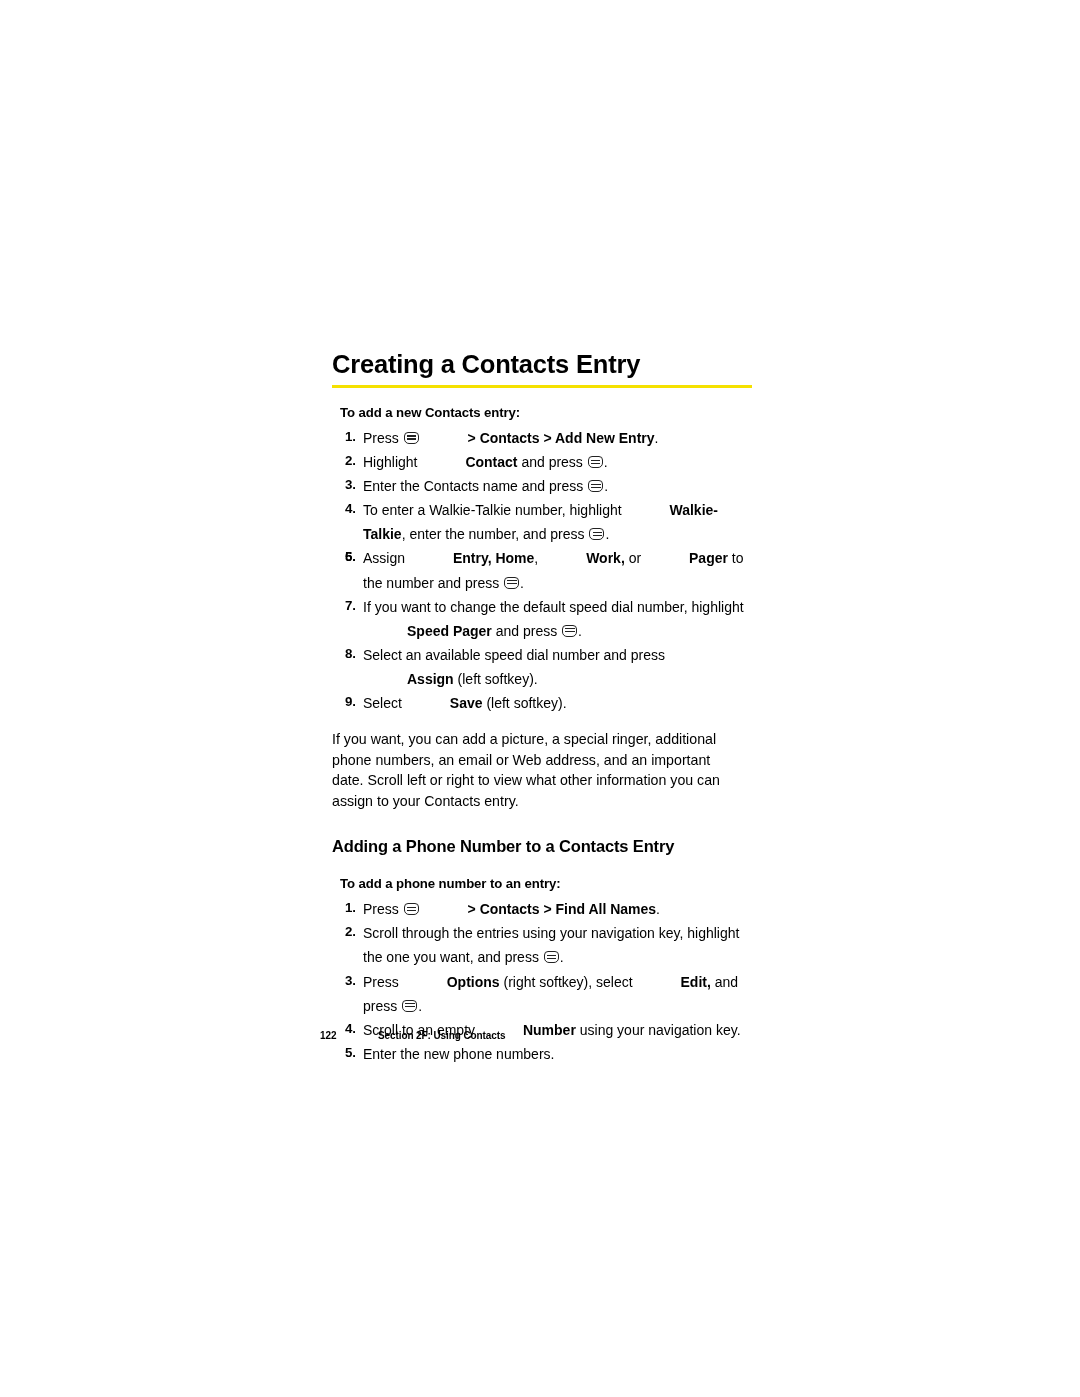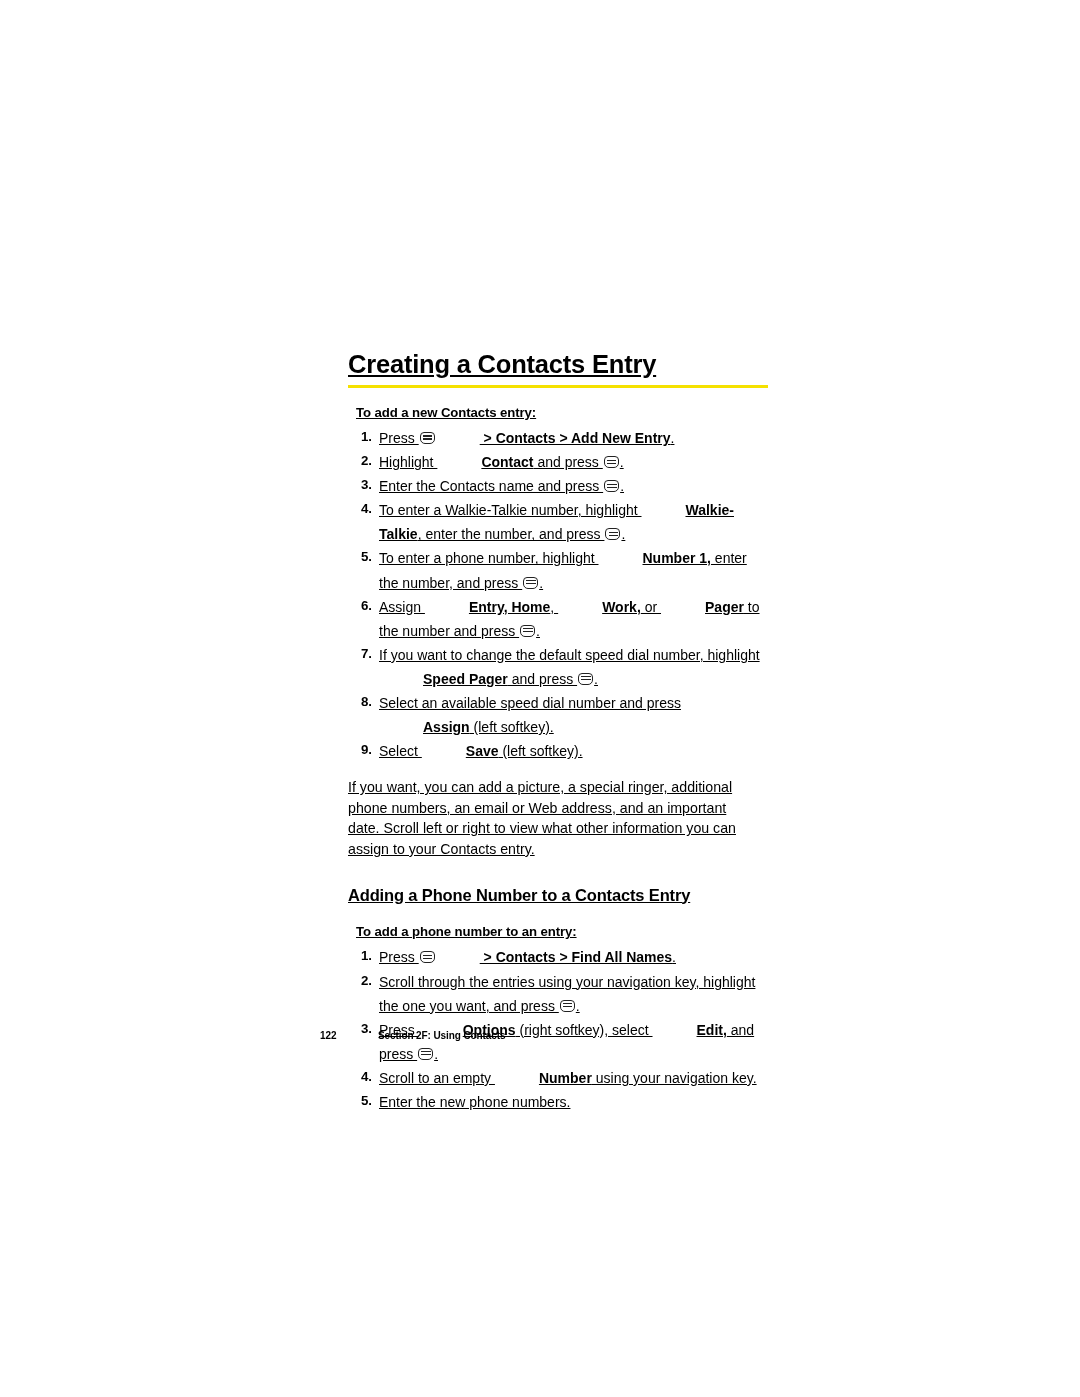--- a/index.html
+++ b/index.html
@@ -14,24 +14,23 @@
     color: #000000;
   }
   .page {
     position: relative;
     width: 1080px;
     height: 1397px;
     box-sizing: border-box;
   }
   .content {
     position: absolute;
-    left: 348px;
+    left: 332px;
     top: 350px;
     width: 420px;
-    text-decoration: underline;
   }
   h1.title {
     font-size: 25.5px;
     font-weight: bold;
     letter-spacing: -0.2px;
     margin: 0 0 0 0;
     padding: 0 0 7px 0;
     line-height: 1.1;
   }
   .rule {
@@ -125,21 +124,21 @@
 
     <h1 class="title">Creating a Contacts Entry</h1>
     <div class="rule"></div>
 
     <div class="lead">To add a new Contacts entry:</div>
     <ol class="steps" id="steps-one">
         <li><span class="num">1.</span><span>Press <span class="keyicon"></span><b> &gt; Contacts &gt; Add New Entry</b>.</span></li>
         <li><span class="num">2.</span><span>Highlight <b>Contact</b> and press <span class="keyicon"></span>.</span></li>
         <li><span class="num">3.</span><span>Enter the Contacts name and press <span class="keyicon"></span>.</span></li>
         <li><span class="num">4.</span><span>To enter a Walkie-Talkie number, highlight <b>Walkie-Talkie</b>, enter the number, and press <span class="keyicon"></span>.</span></li>
-        <li><span class="num">5.</span><span>To enter a phone number, highlight <b>Number 1,</b> enter the number, and press <span class="keyicon"></span>.</span></li>
+        <li><span class="num">5.</span></li>
         <li><span class="num">6.</span><span>Assign <b>Entry, Home</b>, <b>Work,</b> or <b>Pager</b> to the number and press <span class="keyicon"></span>.</span></li>
         <li><span class="num">7.</span><span>If you want to change the default speed dial number, highlight <b>Speed Pager</b> and press <span class="keyicon"></span>.</span></li>
         <li><span class="num">8.</span><span>Select an available speed dial number and press <b>Assign</b> (left softkey).</span></li>
         <li><span class="num">9.</span><span>Select <b>Save</b> (left softkey).</span></li>
       </ol>
 
     <p class="para">If you want, you can add a picture, a special ringer, additional phone numbers, an email or Web address, and an important date. Scroll left or right to view what other information you can assign to your Contacts entry.</p>
 
     <h2 class="subhead">Adding a Phone Number to a Contacts Entry</h2>
 

